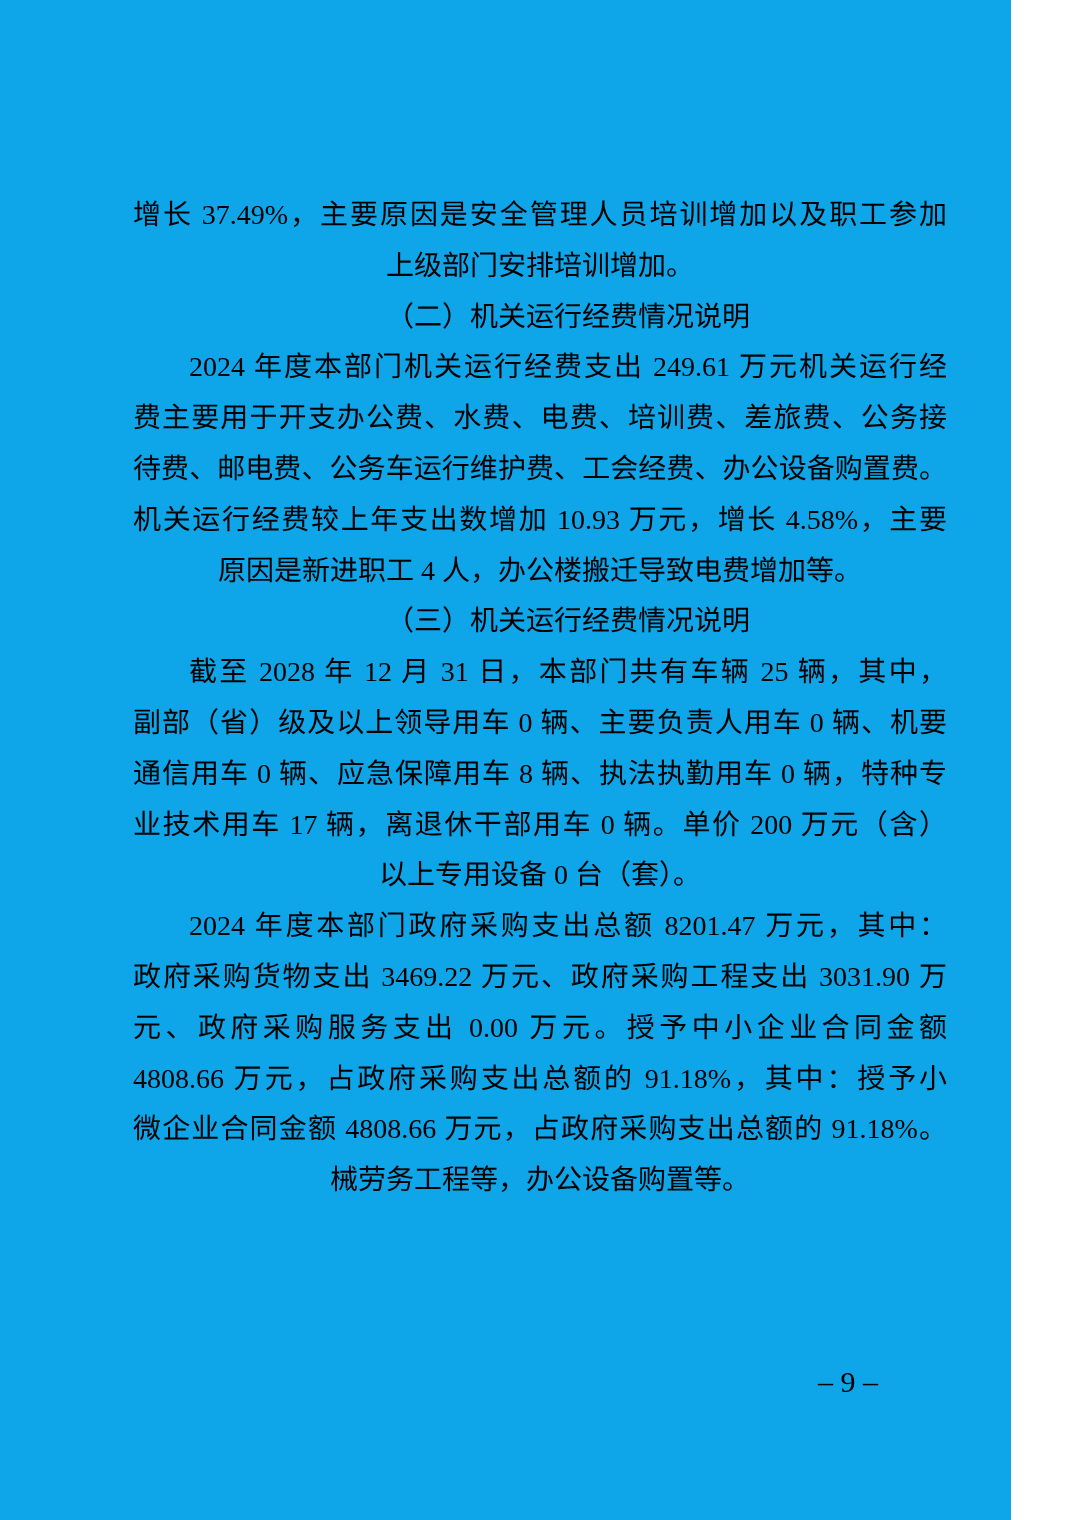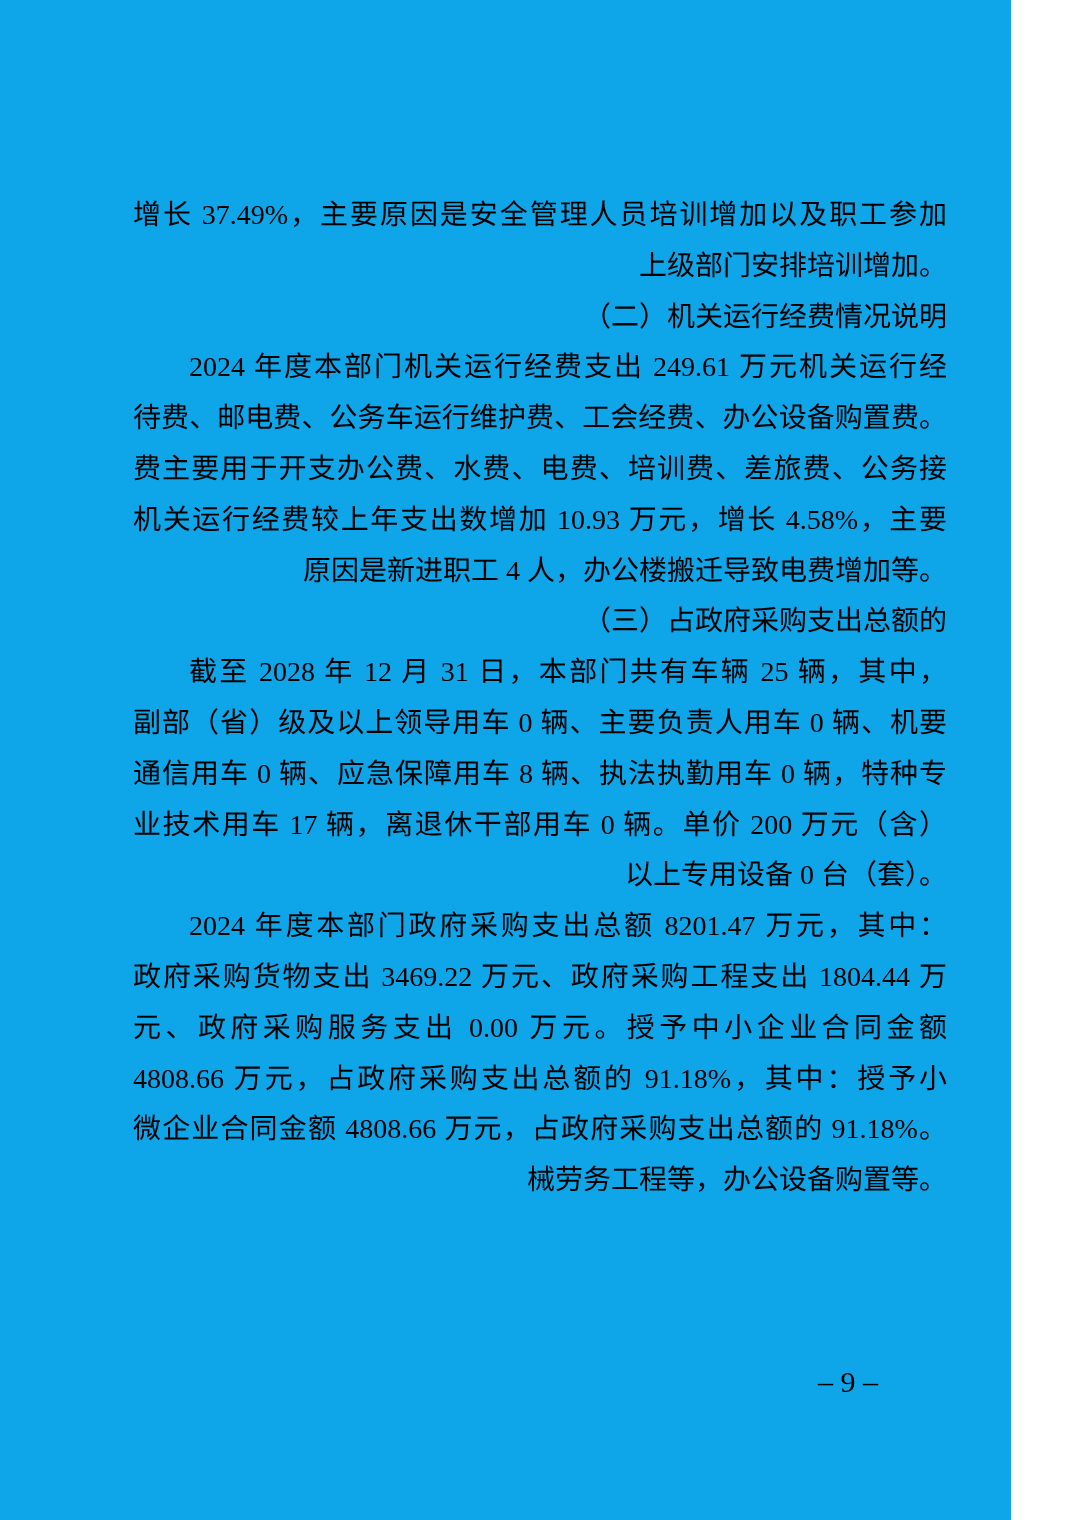--- a/index.html
+++ b/index.html
@@ -19,21 +19,21 @@
   .doc-body {
     position: absolute;
     left: 133px;
     top: 190px;
     width: 814px;
     font-size: 28px;
     line-height: 50.8px;
     letter-spacing: 0;
   }
   .line {
-    text-align: right;
+    text-align: center;
     white-space: nowrap;
   }
   .line.justify {
     white-space: normal;
     text-align: justify;
     text-align-last: justify;
   }
   .line.indent {
     text-indent: 2em;
   }
@@ -53,38 +53,38 @@
   <div class="doc-body">
       <div class="block paragraph">
         <div class="line justify">增长 37.49%，主要原因是安全管理人员培训增加以及职工参加</div>
         <div class="line">上级部门安排培训增加。</div>
       </div>
       <div class="block heading">
         <div class="line indent">（二）机关运行经费情况说明</div>
       </div>
       <div class="block paragraph">
         <div class="line justify indent">2024 年度本部门机关运行经费支出 249.61 万元机关运行经</div>
+        <div class="line justify">费主要用于开支办公费、水费、电费、培训费、差旅费、公务接</div>
         <div class="line justify">待费、邮电费、公务车运行维护费、工会经费、办公设备购置费。</div>
-        <div class="line justify">费主要用于开支办公费、水费、电费、培训费、差旅费、公务接</div>
         <div class="line justify">机关运行经费较上年支出数增加 10.93 万元，增长 4.58%，主要</div>
         <div class="line">原因是新进职工 4 人，办公楼搬迁导致电费增加等。</div>
       </div>
       <div class="block heading">
-        <div class="line indent">（三）占政府采购支出总额的</div>
+        <div class="line indent">（三）机关运行经费情况说明</div>
       </div>
       <div class="block paragraph">
         <div class="line justify indent">截至 2028 年 12 月 31 日，本部门共有车辆 25 辆，其中，</div>
         <div class="line justify">副部（省）级及以上领导用车 0 辆、主要负责人用车 0 辆、机要</div>
         <div class="line justify">通信用车 0 辆、应急保障用车 8 辆、执法执勤用车 0 辆，特种专</div>
         <div class="line justify">业技术用车 17 辆，离退休干部用车 0 辆。单价 200 万元（含）</div>
         <div class="line">以上专用设备 0 台（套）。</div>
       </div>
       <div class="block paragraph">
         <div class="line justify indent">2024 年度本部门政府采购支出总额 8201.47 万元，其中：</div>
-        <div class="line justify">政府采购货物支出 3469.22 万元、政府采购工程支出 1804.44 万</div>
+        <div class="line justify">政府采购货物支出 3469.22 万元、政府采购工程支出 3031.90 万</div>
         <div class="line justify">元、政府采购服务支出 0.00 万元。授予中小企业合同金额</div>
         <div class="line justify">4808.66 万元，占政府采购支出总额的 91.18%，其中：授予小</div>
         <div class="line justify">微企业合同金额 4808.66 万元，占政府采购支出总额的 91.18%。</div>
         <div class="line">械劳务工程等，办公设备购置等。</div>
       </div>
     </div>
   <div class="footer">
     <span>– 9 –</span>
   </div>
 </div>

